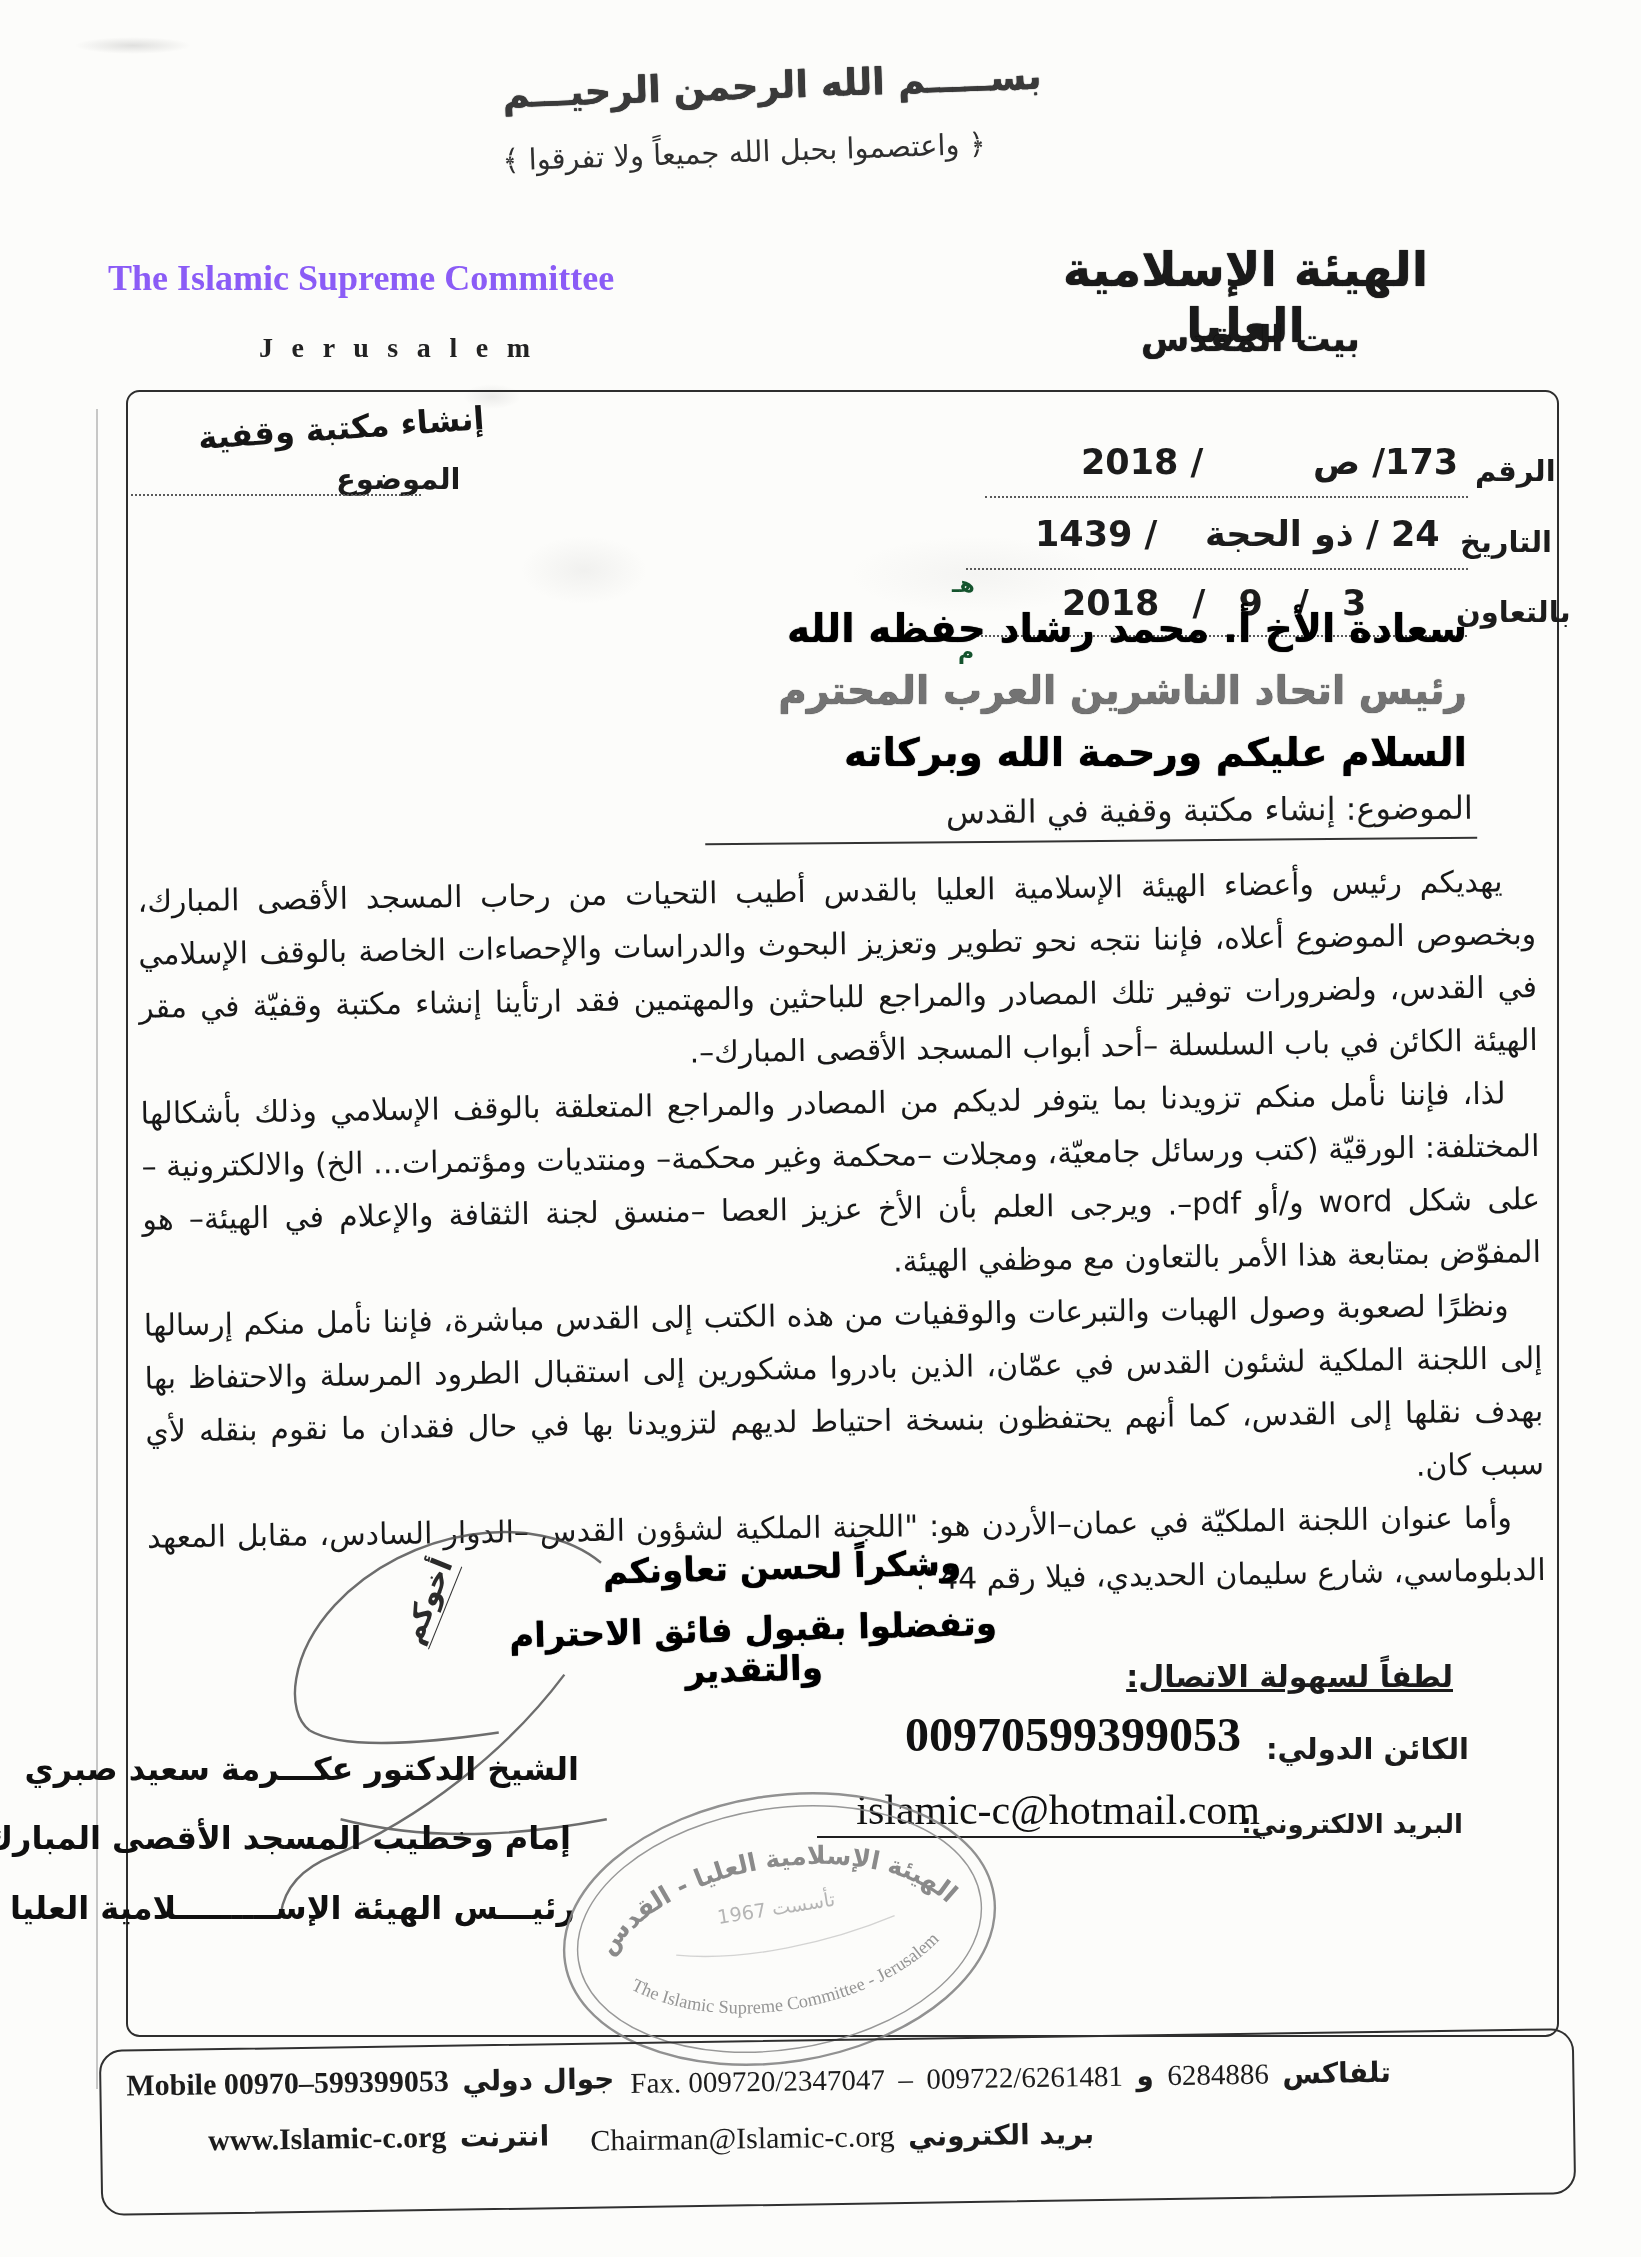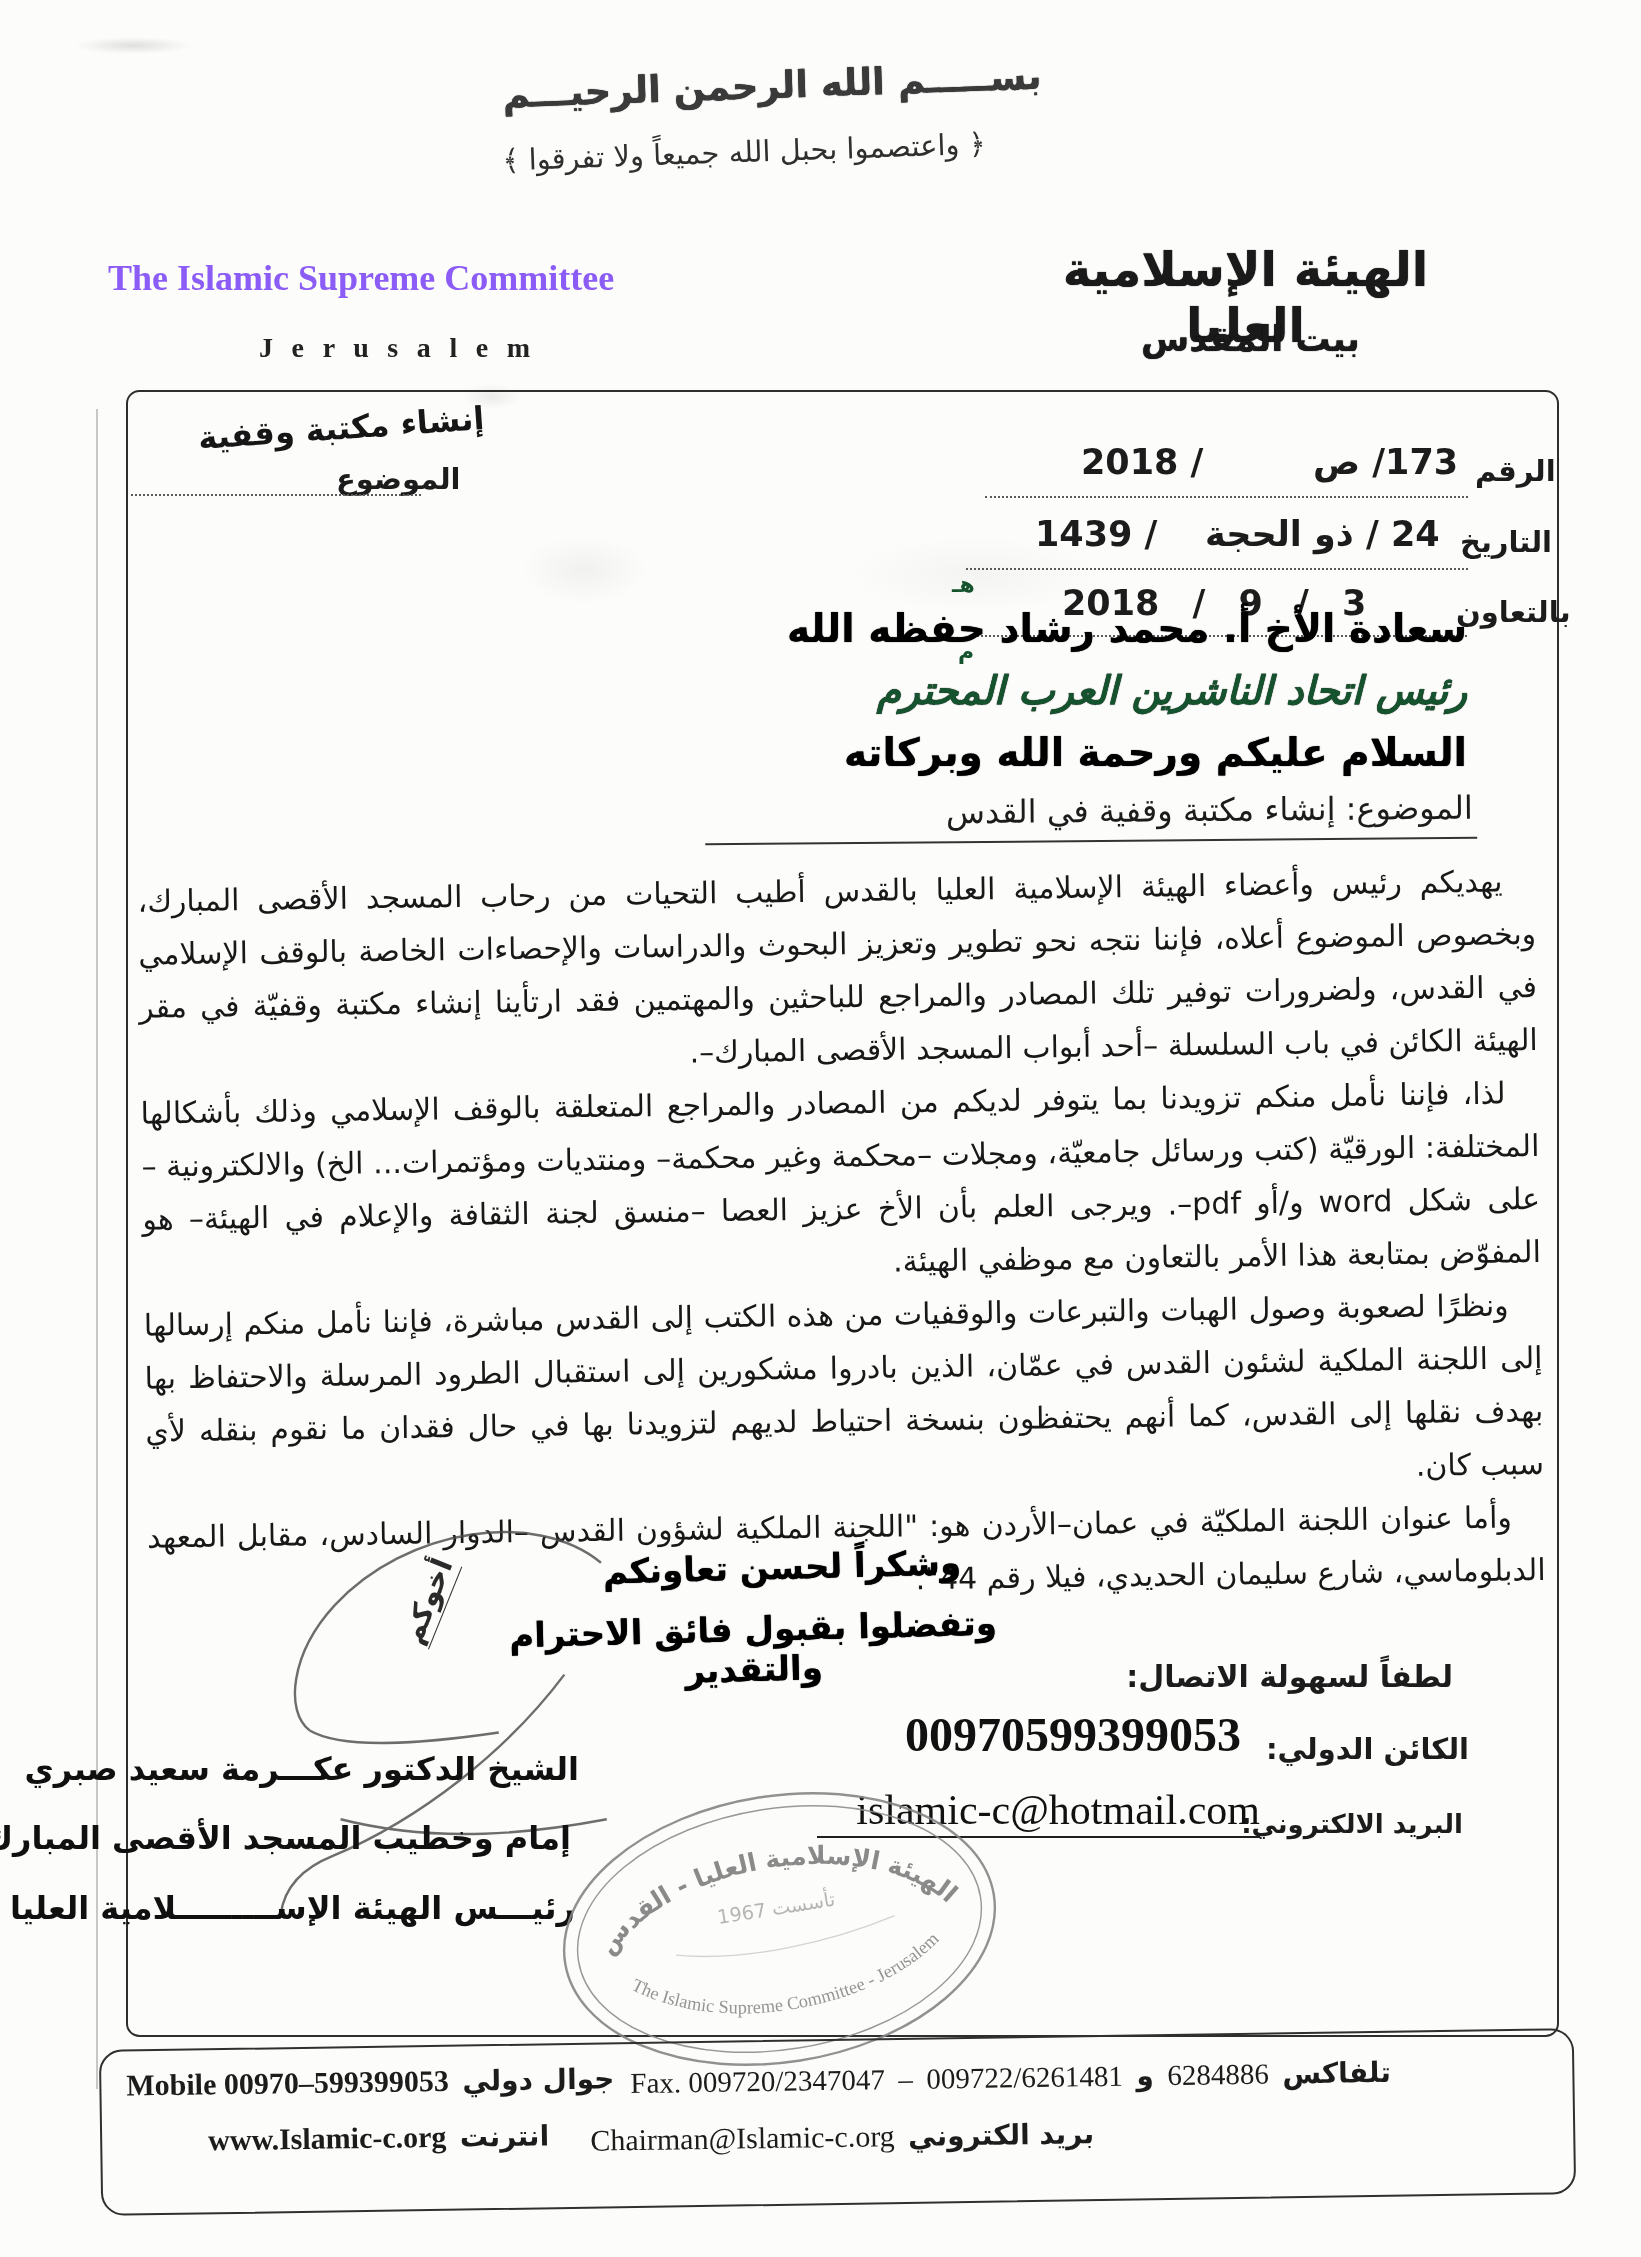--- a/index.html
+++ b/index.html
@@ -62,21 +62,21 @@
   <span class="abs ar ref-label" style="left:1456px;top:595px;">بالتعاون</span>
   <span class="abs ar ref-val" dir="rtl" style="left:1062px;top:583px;word-spacing:21px;">3 / 9 / 2018</span>
   <div class="dotted" style="left:970px;top:635px;width:497px;"></div>
   <span class="abs ar ref-suffix" style="left:958px;top:639px;">م</span>
 
   <div class="abs ar bold" style="left:198px;top:409px;font-size:32px;transform:rotate(-4deg);color:#161616;">إنشاء مكتبة وقفية</div>
   <span class="abs ar ref-label" style="left:336px;top:462px;">الموضوع</span>
   <div class="dotted" style="left:131px;top:494px;width:290px;"></div>
 
   <div class="abs ar heavy right" style="right:174px;top:606px;font-size:39px;color:#000;">سعادة الأخ أ.  محمد رشاد حفظه الله</div>
-  <div class="abs ar heavy right" style="right:174px;top:668px;font-size:39px;color:#14532d;font-style:italic;">رئيس اتحاد الناشرين العرب المحترم</div>
+  <div class="abs ar heavy right" style="right:174px;top:668px;font-size:39px;color:#737373;">رئيس اتحاد الناشرين العرب المحترم</div>
   <div class="abs ar heavy right" style="right:174px;top:730px;font-size:39px;color:#000;">السلام عليكم ورحمة الله وبركاته</div>
   <div class="abs ar right" style="right:164px;top:792px;font-size:32px;border-bottom:2.4px solid #333;padding:0 3.9px 9.7px 241px;transform:rotate(-0.5deg);">الموضوع: إنشاء مكتبة وقفية في القدس</div>
 
   <div class="abs body-text" style="left:137px;top:854px;width:1398px;transform:rotate(-0.85deg);transform-origin:top right;">
     <p>يهديكم رئيس وأعضاء الهيئة الإسلامية العليا بالقدس أطيب التحيات من رحاب المسجد الأقصى المبارك، وبخصوص الموضوع أعلاه، فإننا نتجه نحو تطوير وتعزيز البحوث والدراسات والإحصاءات الخاصة بالوقف الإسلامي في القدس، ولضرورات توفير تلك المصادر والمراجع للباحثين والمهتمين فقد ارتأينا إنشاء مكتبة وقفيّة في مقر الهيئة الكائن في باب السلسلة –أحد أبواب المسجد الأقصى المبارك–.</p>
     <p>لذا، فإننا نأمل منكم تزويدنا بما يتوفر لديكم من المصادر والمراجع المتعلقة بالوقف الإسلامي وذلك بأشكالها المختلفة: الورقيّة (كتب ورسائل جامعيّة، ومجلات –محكمة وغير محكمة– ومنتديات ومؤتمرات... الخ) والالكترونية –على شكل word و/أو pdf–. ويرجى العلم بأن الأخ عزيز العصا –منسق لجنة الثقافة والإعلام في الهيئة– هو المفوّض بمتابعة هذا الأمر بالتعاون مع موظفي الهيئة.</p>
     <p>ونظرًا لصعوبة وصول الهبات والتبرعات والوقفيات من هذه الكتب إلى القدس مباشرة، فإننا نأمل منكم إرسالها إلى اللجنة الملكية لشئون القدس في عمّان، الذين بادروا مشكورين إلى استقبال الطرود المرسلة والاحتفاظ بها بهدف نقلها إلى القدس، كما أنهم يحتفظون بنسخة احتياط لديهم لتزويدنا بها في حال فقدان ما نقوم بنقله لأي سبب كان.</p>
     <p>وأما عنوان اللجنة الملكيّة في عمان–الأردن هو: "اللجنة الملكية لشؤون القدس –الدوار السادس، مقابل المعهد الدبلوماسي، شارع سليمان الحديدي، فيلا رقم 44".</p>
   </div>
 
@@ -86,21 +86,21 @@
   <svg class="abs" style="left:217px;top:1501px;" width="415" height="434" viewBox="0 0 430 450">
     <g fill="none" stroke="#4a4a4a" stroke-width="2.5" opacity="0.8">
       <path d="M 398 64 C 330 8 196 28 122 108 C 76 158 70 218 96 238"></path>
       <path d="M 96 238 C 130 258 210 252 292 240"></path>
       <path d="M 360 180 C 300 260 210 330 120 368 C 90 380 70 400 66 428"></path>
       <path d="M 128 330 C 230 356 330 344 404 330"></path>
     </g>
   </svg>
   <div class="abs ar bold" style="left:384px;top:1583px;font-size:29px;transform:rotate(-68deg);border-bottom:1.9px solid #333;padding-bottom:1.9px;color:#2a2a2a;">أخوكم</div>
 
-  <div class="abs ar bold right" style="right:188px;top:1659px;font-size:30px;">لطفاً لسهولة الاتصال:</div>
+  <div class="abs ar bold right" style="right:188px;top:1659px;font-size:30px;text-decoration:underline;">لطفاً لسهولة الاتصال:</div>
   <span class="abs ar bold" style="right:172px;top:1732px;font-size:29px;">الكائن الدولي:</span>
   <span class="abs serif bold" style="right:400px;top:1707px;font-size:48px;color:#111;">00970599399053</span>
   <span class="abs ar bold" style="right:178px;top:1809px;font-size:26px;">البريد الالكتروني:</span>
   <span class="abs serif" style="right:381px;top:1786px;font-size:42px;color:#111;border-bottom:2.9px solid #1f1f1f;padding:0 0 1.9px 39px;">islamic-c@hotmail.com</span>
 
   <div class="abs ar sig-line" style="right:1062px;top:1750px;">الشيخ الدكتور عكـــرمة سعيد صبري</div>
   <div class="abs ar sig-line" style="right:1070px;top:1819px;">إمام وخطيب المسجد الأقصى المبارك</div>
   <div class="abs ar sig-line" style="right:1066px;top:1889px;">رئيـــس الهيئة الإســـــــــلامية العليا</div>
 
   <svg class="abs" style="left:548px;top:1784px;transform:rotate(-9deg);opacity:.9;" width="463" height="290" viewBox="0 0 480 300">

